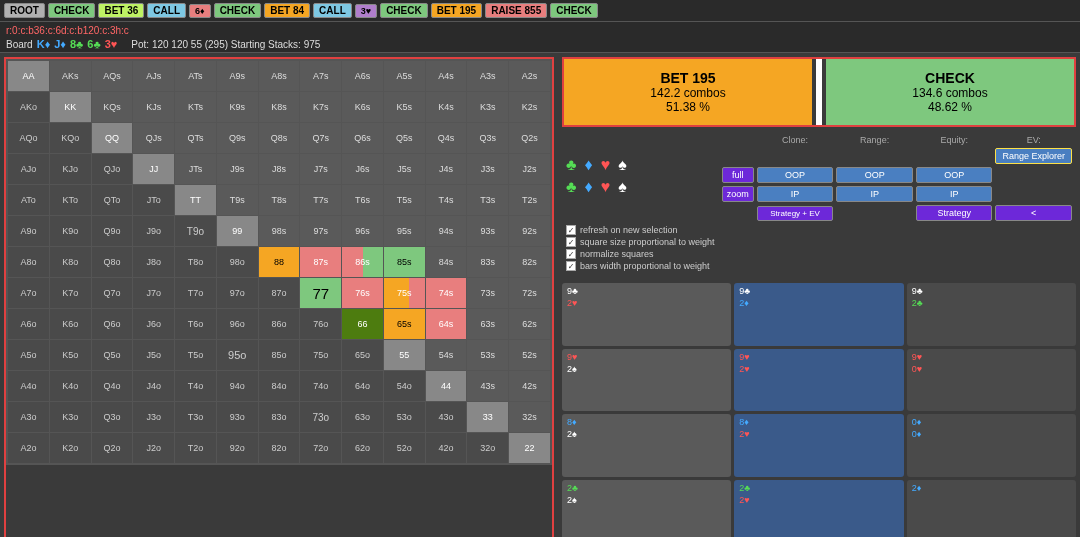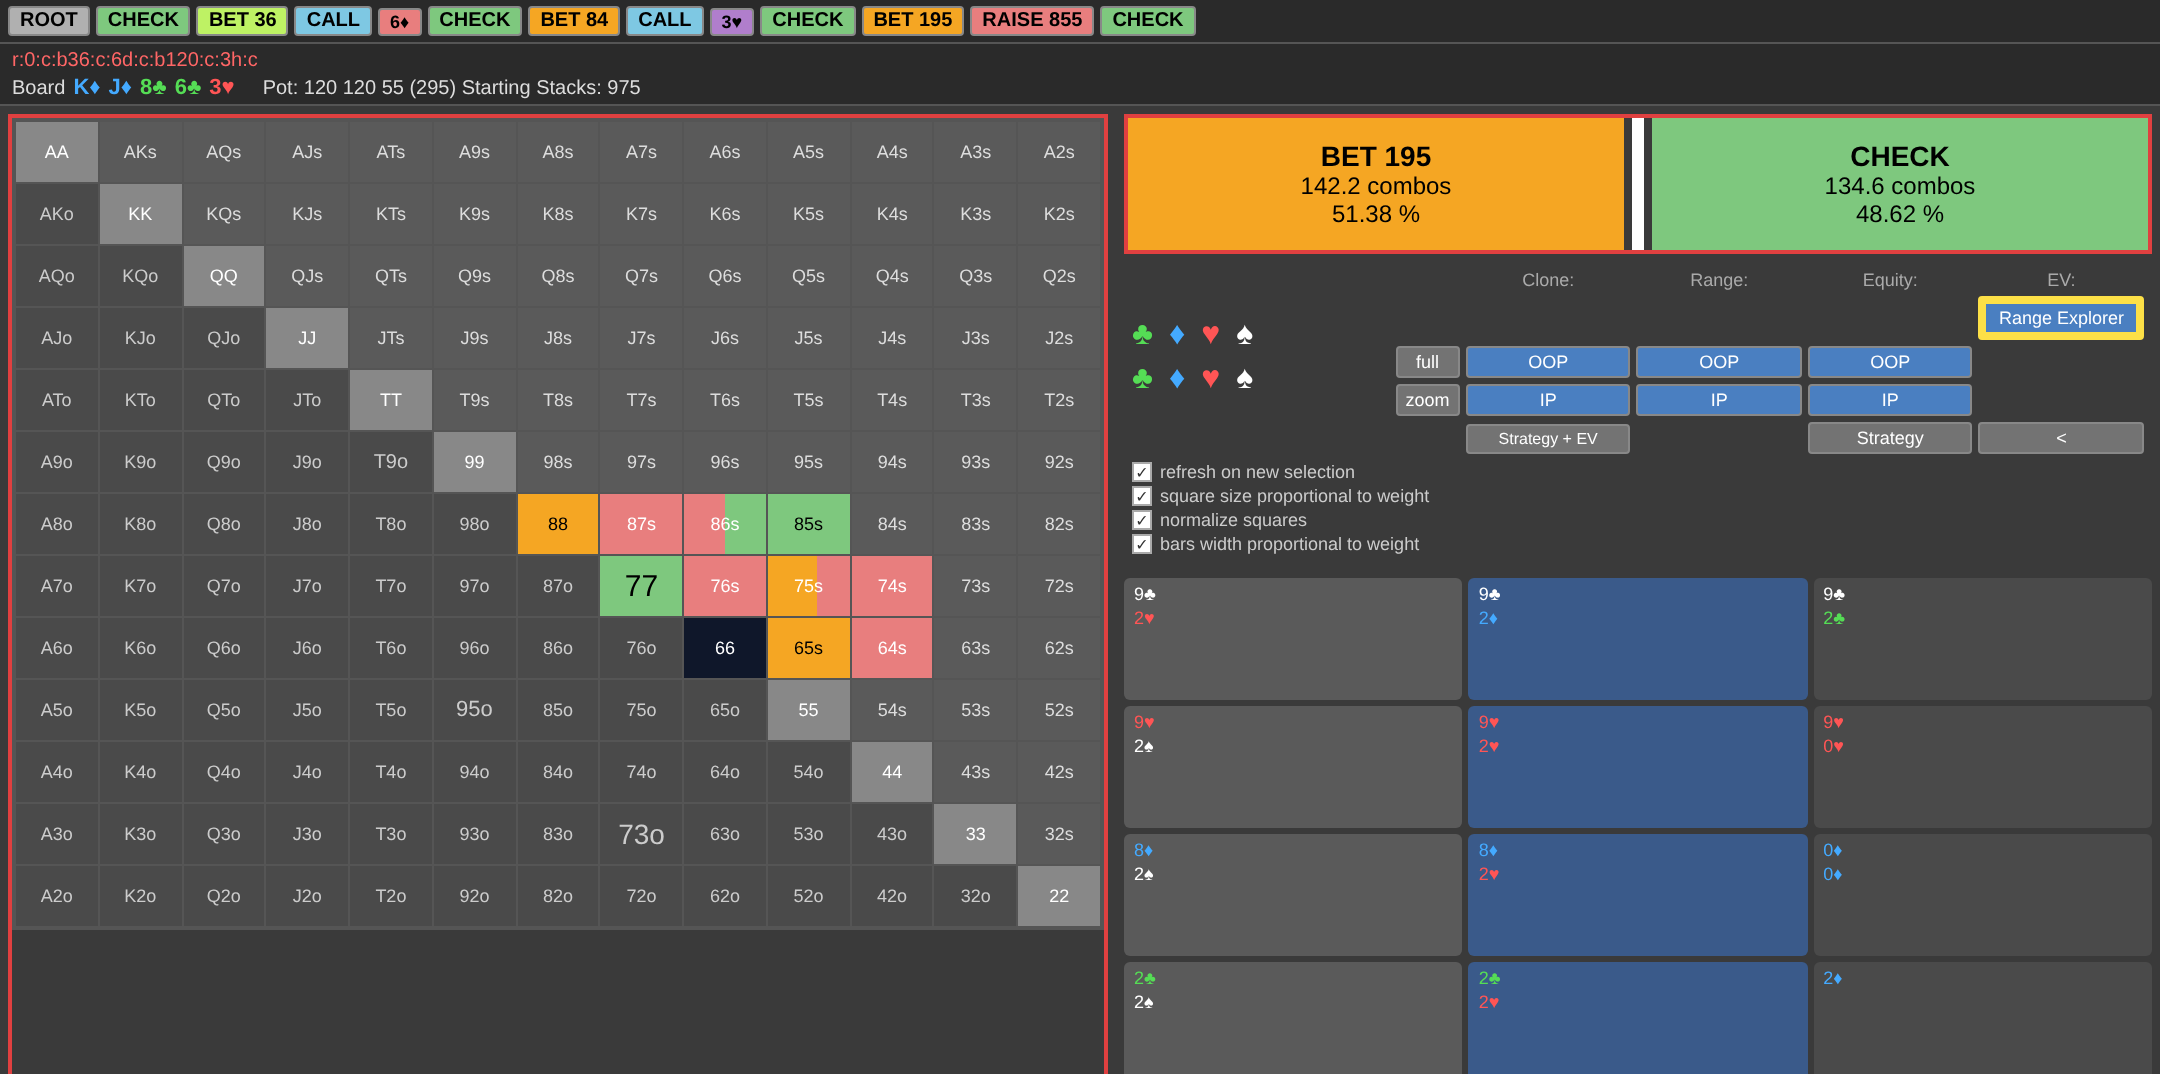--- a/index.html
+++ b/index.html
@@ -109,21 +109,21 @@
     .cell-offsuit { background: #4a4a4a; color: #ccc; }
     
     .cell-88 { background: #f5a623; color: #000; }
     .cell-87s { background: #e87e7e; }
     .cell-86s { background: linear-gradient(to right, #e87e7e 50%, #7ec87e 50%); }
     .cell-85s { background: #7ec87e; color: #000; }
     .cell-77 { background: #7ec87e; color: #000; }
     .cell-76s { background: #e87e7e; }
     .cell-75s { background: linear-gradient(to right, #f5a623 60%, #e87e7e 40%); }
     .cell-74s { background: #e87e7e; }
-    .cell-66 { background: #0f172a; }
+    .cell-66 { background: #4d7c0f; }
     .cell-65s { background: #f5a623; color: #000; }
     .cell-64s { background: #e87e7e; }
 
     
     #right-panel {
       flex: 1;
       display: flex;
       flex-direction: column;
       padding: 4px;
       gap: 4px;
@@ -178,33 +178,33 @@
     .suit-symbol {
       font-size: 16px;
       cursor: pointer;
     }
     .suit-club { color: #5d5; }
     .suit-diamond { color: #4af; }
     .suit-heart { color: #f55; }
     .suit-spade { color: #fff; }
     .ctrl-header { color: #aaa; text-align: center; font-size: 9px; }
     .ctrl-btn {
-      background: #737373;
+      background: #6d28d9;
       border: 1px solid #888;
       color: #fff;
       padding: 2px 4px;
       cursor: pointer;
       border-radius: 2px;
       font-size: 9px;
       text-align: center;
     }
     .ctrl-btn-blue { background: #4a7fc1; }
     .range-explorer-btn {
       background: #4a7fc1;
-      border: 4px solid #fde047;
+      border: 1px solid #fde047;
       color: #fff;
       padding: 2px 6px;
       cursor: pointer;
       border-radius: 2px;
       font-size: 9px;
     }
     #checkboxes {
       font-size: 9px;
       color: #ccc;
       margin-top: 4px;
@@ -439,21 +439,21 @@
         <div class="grid-cell cell-pair" style="font-size: 9px;">44</div>
         <div class="grid-cell cell-suited" style="font-size: 9px;">43s</div>
         <div class="grid-cell cell-suited" style="font-size: 9px;">42s</div>
         <div class="grid-cell cell-offsuit" style="font-size: 9px;">A3o</div>
         <div class="grid-cell cell-offsuit" style="font-size: 9px;">K3o</div>
         <div class="grid-cell cell-offsuit" style="font-size: 9px;">Q3o</div>
         <div class="grid-cell cell-offsuit" style="font-size: 9px;">J3o</div>
         <div class="grid-cell cell-offsuit" style="font-size: 9px;">T3o</div>
         <div class="grid-cell cell-offsuit" style="font-size: 9px;">93o</div>
         <div class="grid-cell cell-offsuit" style="font-size: 9px;">83o</div>
-        <div class="grid-cell cell-offsuit" style="font-size: 14px;">73o</div>
+        <div class="grid-cell cell-offsuit" style="font-size: 10px;">73o</div>
         <div class="grid-cell cell-offsuit" style="font-size: 9px;">63o</div>
         <div class="grid-cell cell-offsuit" style="font-size: 9px;">53o</div>
         <div class="grid-cell cell-offsuit" style="font-size: 9px;">43o</div>
         <div class="grid-cell cell-pair" style="font-size: 9px;">33</div>
         <div class="grid-cell cell-suited" style="font-size: 9px;">32s</div>
         <div class="grid-cell cell-offsuit" style="font-size: 9px;">A2o</div>
         <div class="grid-cell cell-offsuit" style="font-size: 9px;">K2o</div>
         <div class="grid-cell cell-offsuit" style="font-size: 9px;">Q2o</div>
         <div class="grid-cell cell-offsuit" style="font-size: 9px;">J2o</div>
         <div class="grid-cell cell-offsuit" style="font-size: 9px;">T2o</div>

